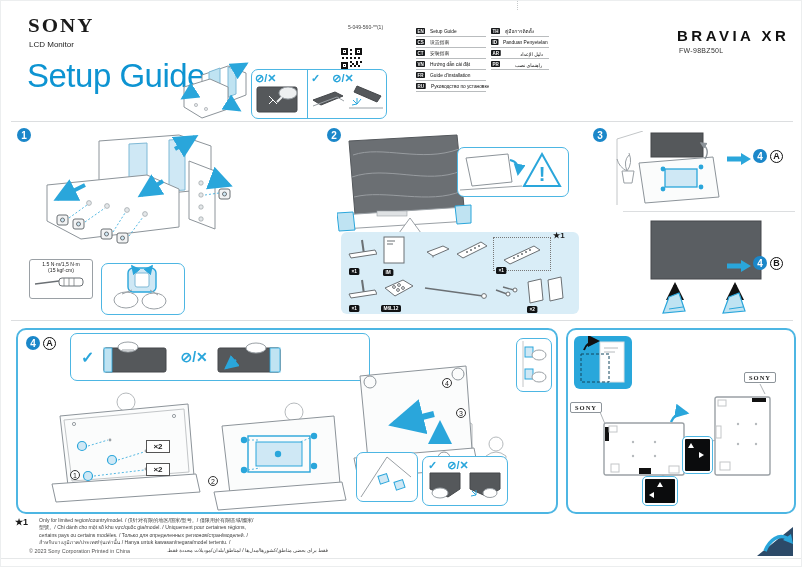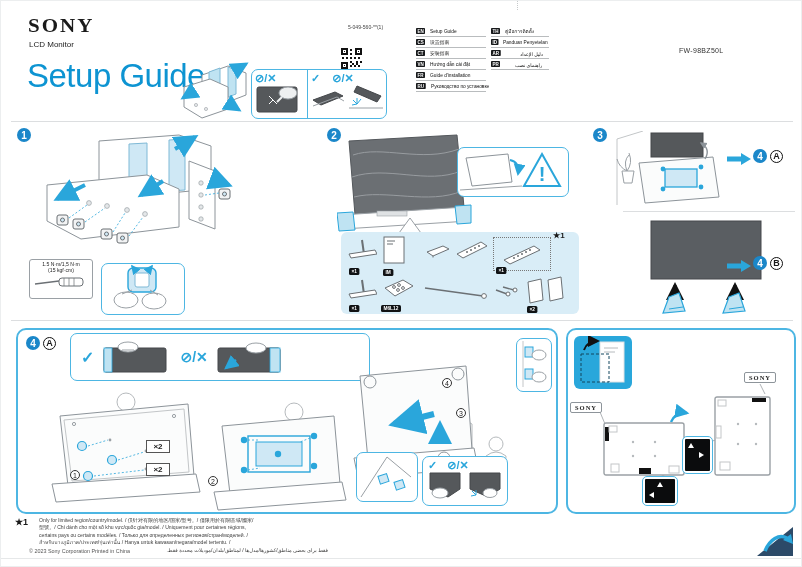--- a/index.html
+++ b/index.html
@@ -199,20 +199,21 @@
     <div class="lang-row">
         <span class="lang-code">AR</span>
         <span class="lang-lbl" style="margin-left:auto" dir="rtl">دليل الإعداد</span>
       </div>
     <div class="lang-row">
         <span class="lang-code">PR</span>
         <span class="lang-lbl" style="margin-left:auto" dir="rtl">راهنمای نصب</span>
       </div>
   </div>
 
+  <div class="abs bravia" style="left:676px;top:26px">BRAVIA XR</div>
   <div class="abs model" style="left:678px;top:46px">FW-98BZ50L</div>
 
   <div class="hrule" style="left:10px;top:120px;width:782px"></div>
 
   <span class="circle-num abs" style="left:16px;top:127px">1</span>
   <svg class="abs" style="left:28px;top:132px" width="205" height="126" viewBox="0 0 205 126">
     <polygon points="70,8 150,2 182,13 182,56 100,64 70,50" fill="#fff" stroke="#8d949a"></polygon>
     <polygon points="100,11 118,10 118,61 100,62" fill="#cfe8f5" stroke="#7fb9d6"></polygon>
     <polygon points="140,7 156,6 156,57 140,58" fill="#cfe8f5" stroke="#7fb9d6"></polygon>
     <polygon points="18,52 118,42 150,56 150,94 52,106 18,88" fill="#fff" stroke="#8d949a"></polygon>

